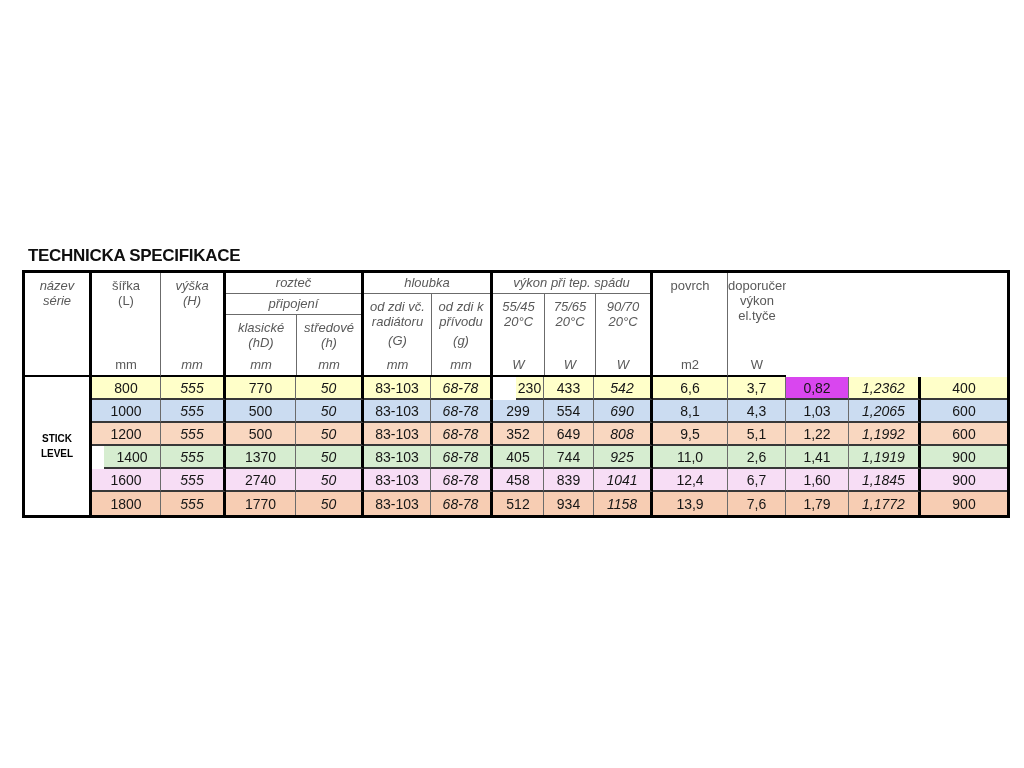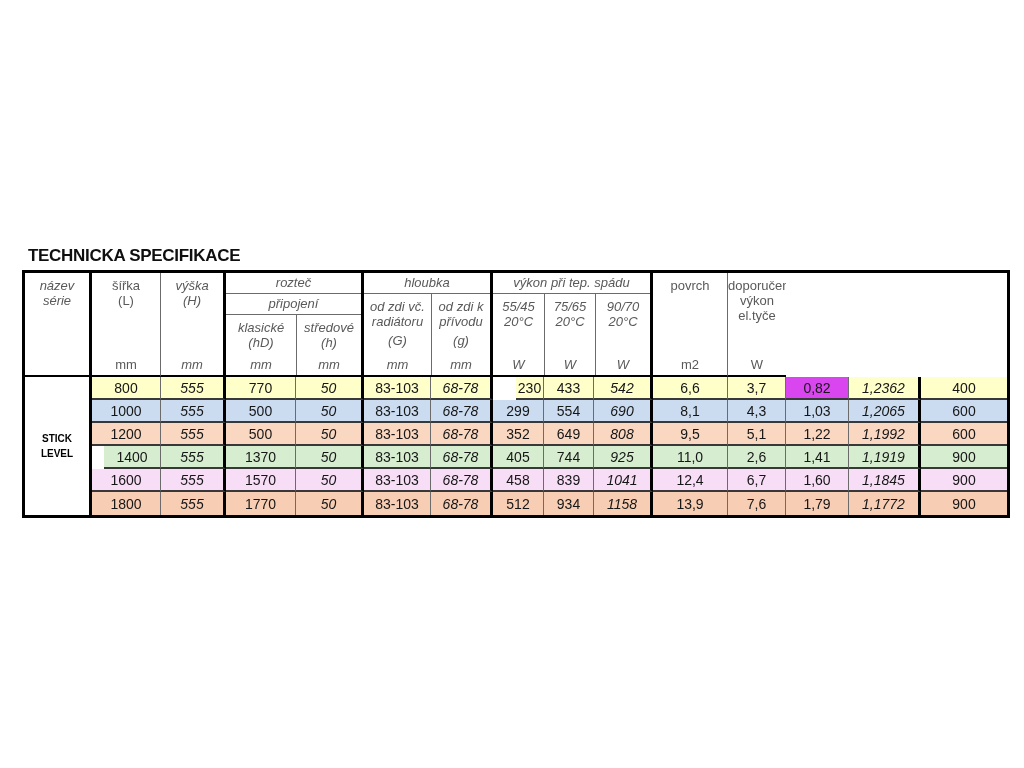--- a/index.html
+++ b/index.html
@@ -200,21 +200,21 @@
     <div class="cell rt rb" style="grid-area: 5 / 8; background: rgb(214, 237, 208);">405</div>
     <div class="cell rt rb" style="grid-area: 5 / 9; background: rgb(214, 237, 208);">744</div>
     <div class="cell rT rb" style="grid-area: 5 / 10; background: rgb(214, 237, 208);">925</div>
     <div class="cell rt rb" style="grid-area: 5 / 11; background: rgb(214, 237, 208);">11,0</div>
     <div class="cell rt rb" style="grid-area: 5 / 12; background: rgb(214, 237, 208);">2,6</div>
     <div class="cell rt rb" style="grid-area: 5 / 13; background: rgb(214, 237, 208);">1,41</div>
     <div class="cell rT rb" style="grid-area: 5 / 14; background: rgb(214, 237, 208);">1,1919</div>
     <div class="cell rb" style="grid-area: 5 / 15; background: rgb(214, 237, 208);">900</div>
     <div class="cell rt rb" style="grid-area: 6 / 2; background: rgb(247, 221, 245);">1600</div>
     <div class="cell rT rb" style="grid-area: 6 / 3; background: rgb(247, 221, 245);">555</div>
-    <div class="cell rt rb" style="grid-area: 6 / 4; background: rgb(247, 221, 245);">1570</div>
+    <div class="cell rt rb" style="grid-area: 6 / 4; background: rgb(247, 221, 245);">2740</div>
     <div class="cell rT rb" style="grid-area: 6 / 5; background: rgb(247, 221, 245);">50</div>
     <div class="cell rt rb" style="grid-area: 6 / 6; background: rgb(247, 221, 245);">83-103</div>
     <div class="cell rT rb" style="grid-area: 6 / 7; background: rgb(247, 221, 245);">68-78</div>
     <div class="cell rt rb" style="grid-area: 6 / 8; background: rgb(247, 221, 245);">458</div>
     <div class="cell rt rb" style="grid-area: 6 / 9; background: rgb(247, 221, 245);">839</div>
     <div class="cell rT rb" style="grid-area: 6 / 10; background: rgb(247, 221, 245);">1041</div>
     <div class="cell rt rb" style="grid-area: 6 / 11; background: rgb(247, 221, 245);">12,4</div>
     <div class="cell rt rb" style="grid-area: 6 / 12; background: rgb(247, 221, 245);">6,7</div>
     <div class="cell rt rb" style="grid-area: 6 / 13; background: rgb(247, 221, 245);">1,60</div>
     <div class="cell rT rb" style="grid-area: 6 / 14; background: rgb(247, 221, 245);">1,1845</div>

